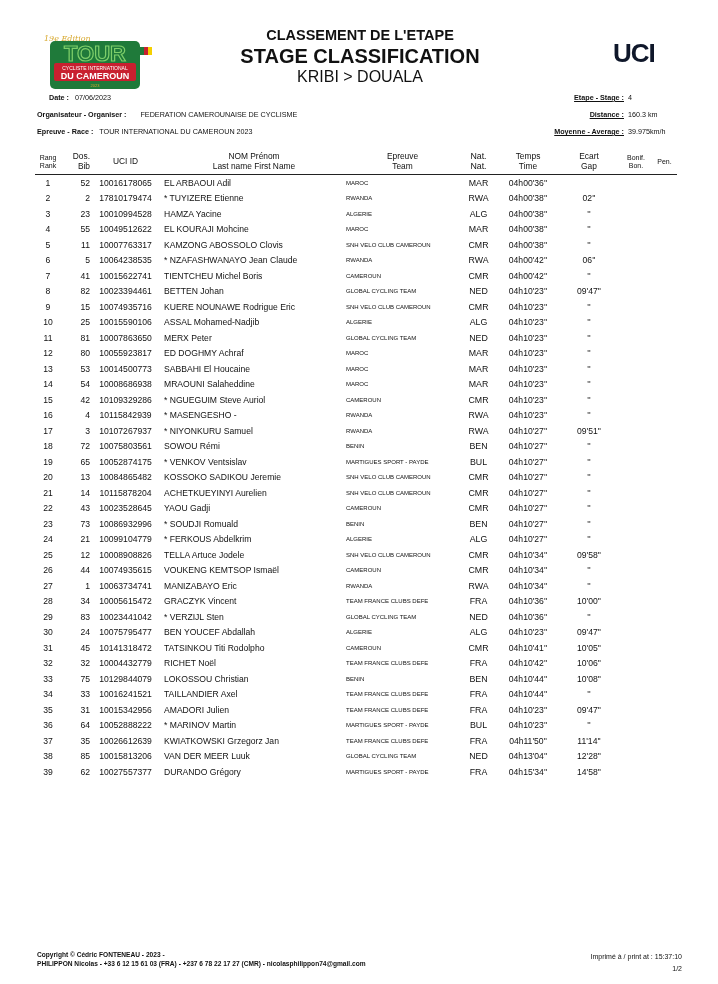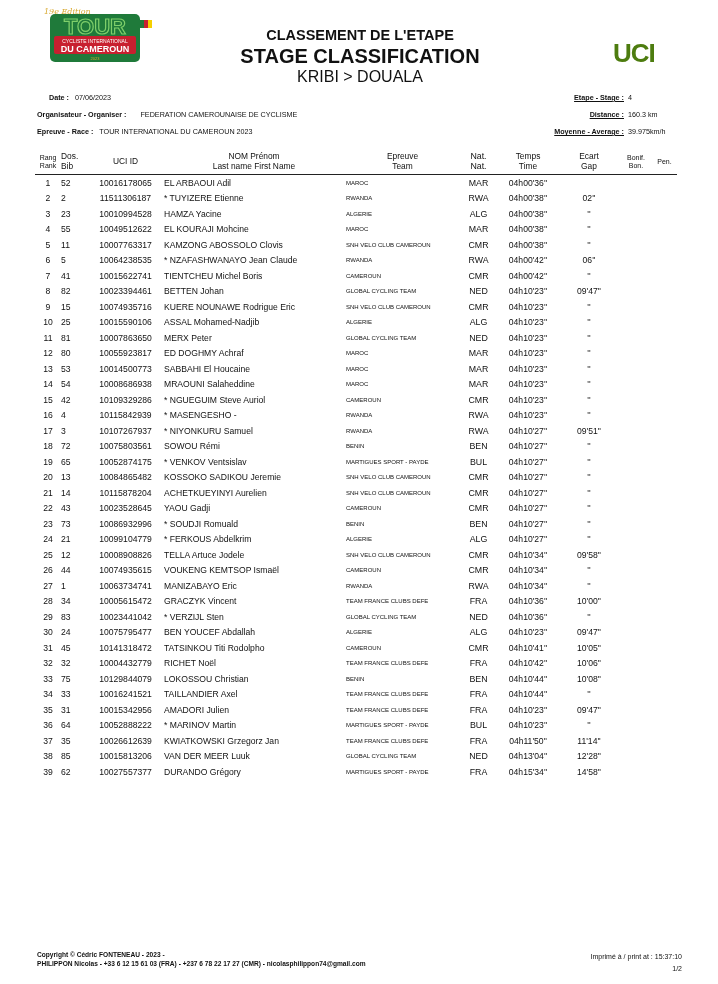--- a/index.html
+++ b/index.html
@@ -1,35 +1,35 @@
 <!DOCTYPE html>
 <html><head>
 <meta charset="utf-8">
 <style>
   html, body { margin: 0; padding: 0; background: #ffffff; }
   body { width: 718px; height: 984px; position: relative; font-family: "Liberation Sans", sans-serif; color: #111; overflow: hidden; }
-  .logo-tour { position: absolute; left: 40px; top: 2px; width: 118px; height: 64px; }
+  .logo-tour { position: absolute; left: 40px; top: 29px; width: 118px; height: 64px; }
   .logo-uci { position: absolute; left: 578px; top: 40px; width: 70px; height: 26px; display: flex; align-items: center; }
   .uci-bars { display: flex; flex-direction: column; width: 7px; height: 20px; margin-right: 2px; }
   .uci-bars span { flex: 1; display: block; }
-  .uci-text { font-weight: bold; font-size: 26px; letter-spacing: -1px; line-height: 1; color: #4d7c0f; margin-left: 33px; }
+  .uci-text { font-weight: bold; font-size: 26px; letter-spacing: -1px; line-height: 1; color: #0f172a; margin-left: 33px; }
   .title { position: absolute; left: 200px; width: 320px; text-align: center; font-weight: bold; }
   .t1 { top: 27px; font-size: 14.5px; }
   .t2 { top: 45px; font-size: 20px; }
   .t3 { top: 68px; font-size: 16px; font-weight: normal; }
   .meta { position: absolute; font-size: 7.2px; white-space: nowrap; }
   .meta b { font-weight: bold; margin-right: 6px; }
   .meta-r { position: absolute; font-size: 7.2px; white-space: nowrap; }
   .meta-r .lbl { display: inline-block; width: 120px; text-align: right; font-weight: bold; margin-right: 4px; text-decoration: underline; }
   table { position: absolute; left: 35px; top: 152px; border-collapse: collapse; font-size: 8.6px; }
   th { font-weight: normal; font-size: 8.4px; line-height: 9.5px; vertical-align: middle; padding: 0 0 3px 0; text-align: center; border-bottom: 1.2px solid #222; }
   th.small { font-size: 7px; line-height: 8px; }
   td { height: 15.5px; padding: 0; white-space: nowrap; vertical-align: middle; }
   .c-rank { width: 26px; text-align: center; }
-  .c-bib { width: 29px; text-align: left; }
+  .c-bib { width: 29px; text-align: right; }
   .c-uci { width: 71px; text-align: center; }
   .c-name { width: 180px; text-align: left; padding-left: 3px; }
   .c-team { width: 113px; text-align: left; font-size: 6px; padding-left: 2px; }
   .c-nat { width: 39px; text-align: center; font-size: 8.8px; }
   .c-time { width: 60px; text-align: center; }
   .c-gap { width: 62px; text-align: center; }
   .c-bon { width: 32px; text-align: center; }
   .c-pen { width: 25px; text-align: center; }
   th.c-name { text-align: center; }
   th.c-team { text-align: center; font-size: 8.4px; }
@@ -113,21 +113,21 @@
         <td class="c-team">MAROC</td>
         <td class="c-nat">MAR</td>
         <td class="c-time">04h00'36''</td>
         <td class="c-gap"></td>
         <td class="c-bon"></td>
         <td class="c-pen"></td>
       </tr>
       <tr>
         <td class="c-rank">2</td>
         <td class="c-bib">2</td>
-        <td class="c-uci">11511306187</td>
+        <td class="c-uci">17810179474</td>
         <td class="c-name">* TUYIZERE Etienne</td>
         <td class="c-team">RWANDA</td>
         <td class="c-nat">RWA</td>
         <td class="c-time">04h00'38''</td>
         <td class="c-gap">02''</td>
         <td class="c-bon"></td>
         <td class="c-pen"></td>
       </tr>
       <tr>
         <td class="c-rank">3</td>

